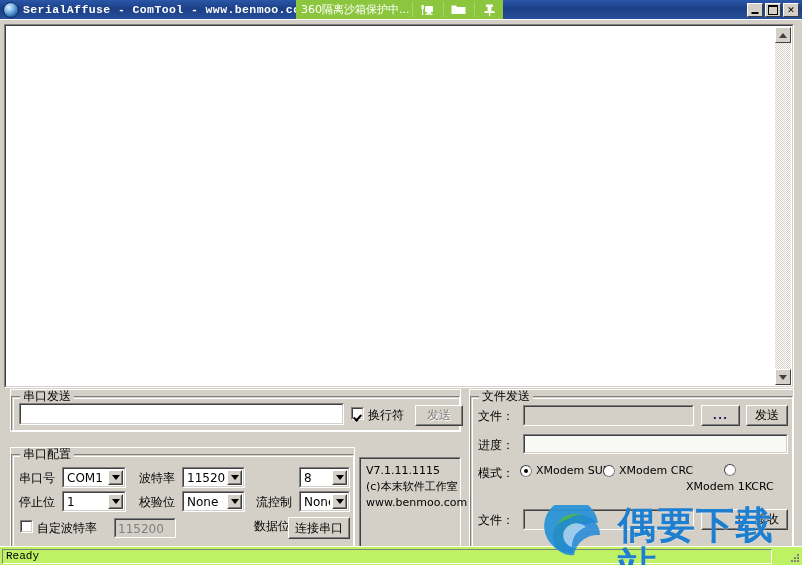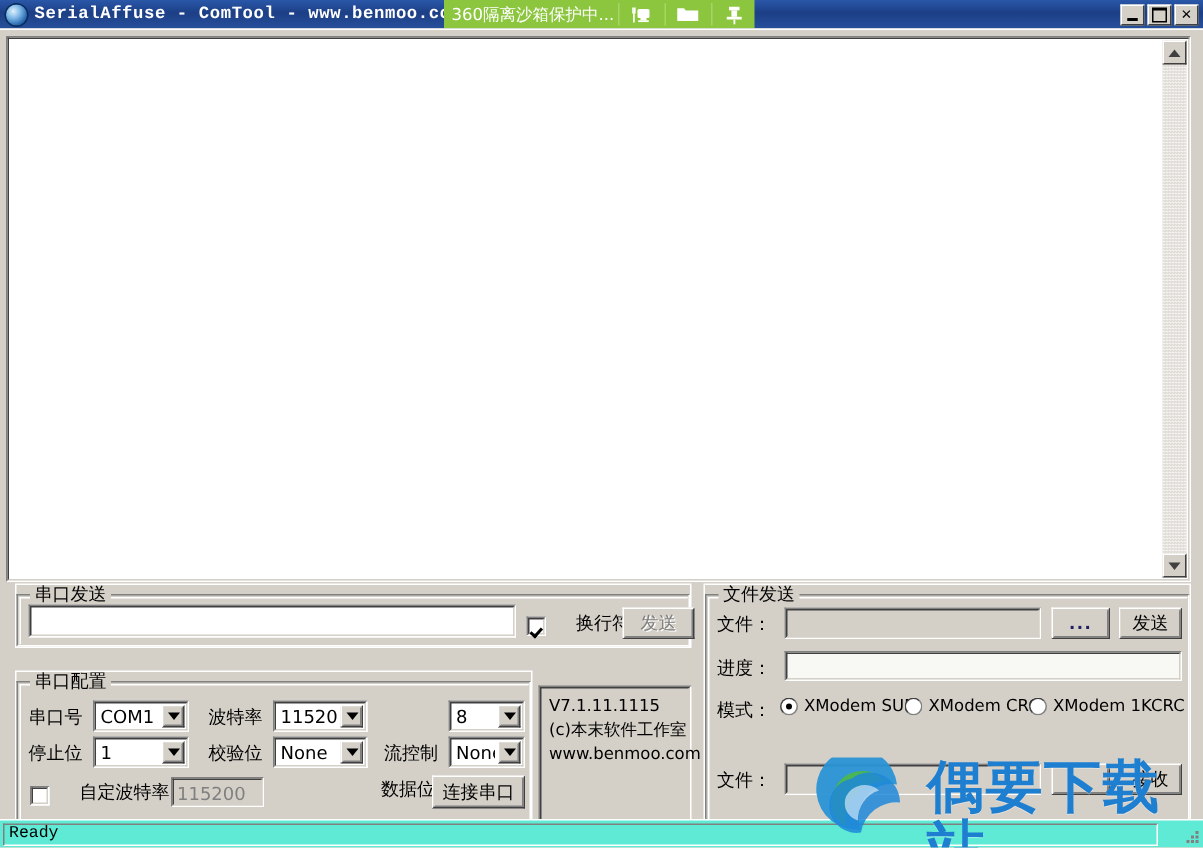--- a/index.html
+++ b/index.html
@@ -162,21 +162,21 @@
     position:absolute;right:1px;top:1px;bottom:1px;width:15px;background:#d4d0c8;
     border:1px solid;border-color:#ffffff #404040 #404040 #ffffff;box-sizing:border-box;
     display:flex;align-items:center;justify-content:center;
   }
   .combo .carrow::before{
     content:"";position:absolute;left:0;top:0;right:0;bottom:0;
     border:1px solid;border-color:#d4d0c8 #808080 #808080 #d4d0c8;
   }
   .carrow .tri{position:relative;z-index:1;border-left-width:4px;border-right-width:4px;border-top:5px solid #000;}
 
-  .chk{position:absolute;display:flex;align-items:flex-end;gap:20px;}
+  .chk{position:absolute;display:flex;align-items:flex-start;gap:4px;}
   .chk .box{
     width:13px;height:13px;box-sizing:border-box;background:#ffffff;position:relative;
     border:1px solid;border-color:#808080 #ffffff #ffffff #808080;flex:0 0 auto;
   }
   .chk .box::after{
     content:"";position:absolute;left:0;top:0;right:0;bottom:0;
     border:1px solid;border-color:#404040 #d4d0c8 #d4d0c8 #404040;
   }
   .chk .box.checked::before{
     content:"";position:absolute;left:3px;top:5px;width:3px;height:6px;z-index:2;
@@ -201,21 +201,21 @@
   }
   .verbox .vi{
     position:absolute;left:0;top:0;right:0;bottom:0;box-sizing:border-box;
     border:1px solid;border-color:#404040 #d4d0c8 #d4d0c8 #404040;
     padding:4px 5px;
   }
   .verline{font-size:11px;color:#000;font-family:"DejaVu Sans","Liberation Sans",sans-serif;line-height:16px;white-space:nowrap;}
 
   
   .statusbar{
-    position:absolute;left:0;bottom:0;width:802px;height:19px;background:#5eead4;
+    position:absolute;left:0;bottom:0;width:802px;height:19px;background:#bef264;
     border-top:1px solid #ffffff;box-sizing:border-box;
   }
   .sb-panel{
     position:absolute;left:2px;top:2px;width:770px;height:15px;box-sizing:border-box;
     border:1px solid;border-color:#808080 #ffffff #ffffff #808080;
     font-size:11px;color:#000;padding-left:3px;line-height:13px;
     font-family:"Liberation Mono","DejaVu Sans Mono",monospace;
   }
   .sb-grip{position:absolute;right:2px;bottom:2px;width:12px;height:12px;}
   .sb-grip i{position:absolute;width:2px;height:2px;background:#808080;}
@@ -428,21 +428,21 @@
 
         <div class="lbl" style="left:8px;top:70px;">模式：</div>
         <div class="radio" style="left:50px;top:68px;">
           <span class="rb on"></span>
           <span class="rtxt">XModem SUM</span>
         </div>
         <div class="radio" style="left:133px;top:68px;">
           <span class="rb"></span>
           <span class="rtxt">XModem CRC</span>
         </div>
-        <div class="radio" style="left:216px;top:68px;">
+        <div class="radio" style="left:216px;top:68px;flex-direction:column;">
           <span class="rb"></span>
           <span class="rtxt">XModem 1KCRC</span>
         </div>
 
         <div class="lbl" style="left:8px;top:117px;">文件：</div>
         <div class="txt disabled" style="left:53px;top:113px;width:171px;height:21px;">
           <div class="inner"></div>
         </div>
         <div class="btn" style="left:231px;top:113px;width:39px;height:21px;">
           <span></span>

